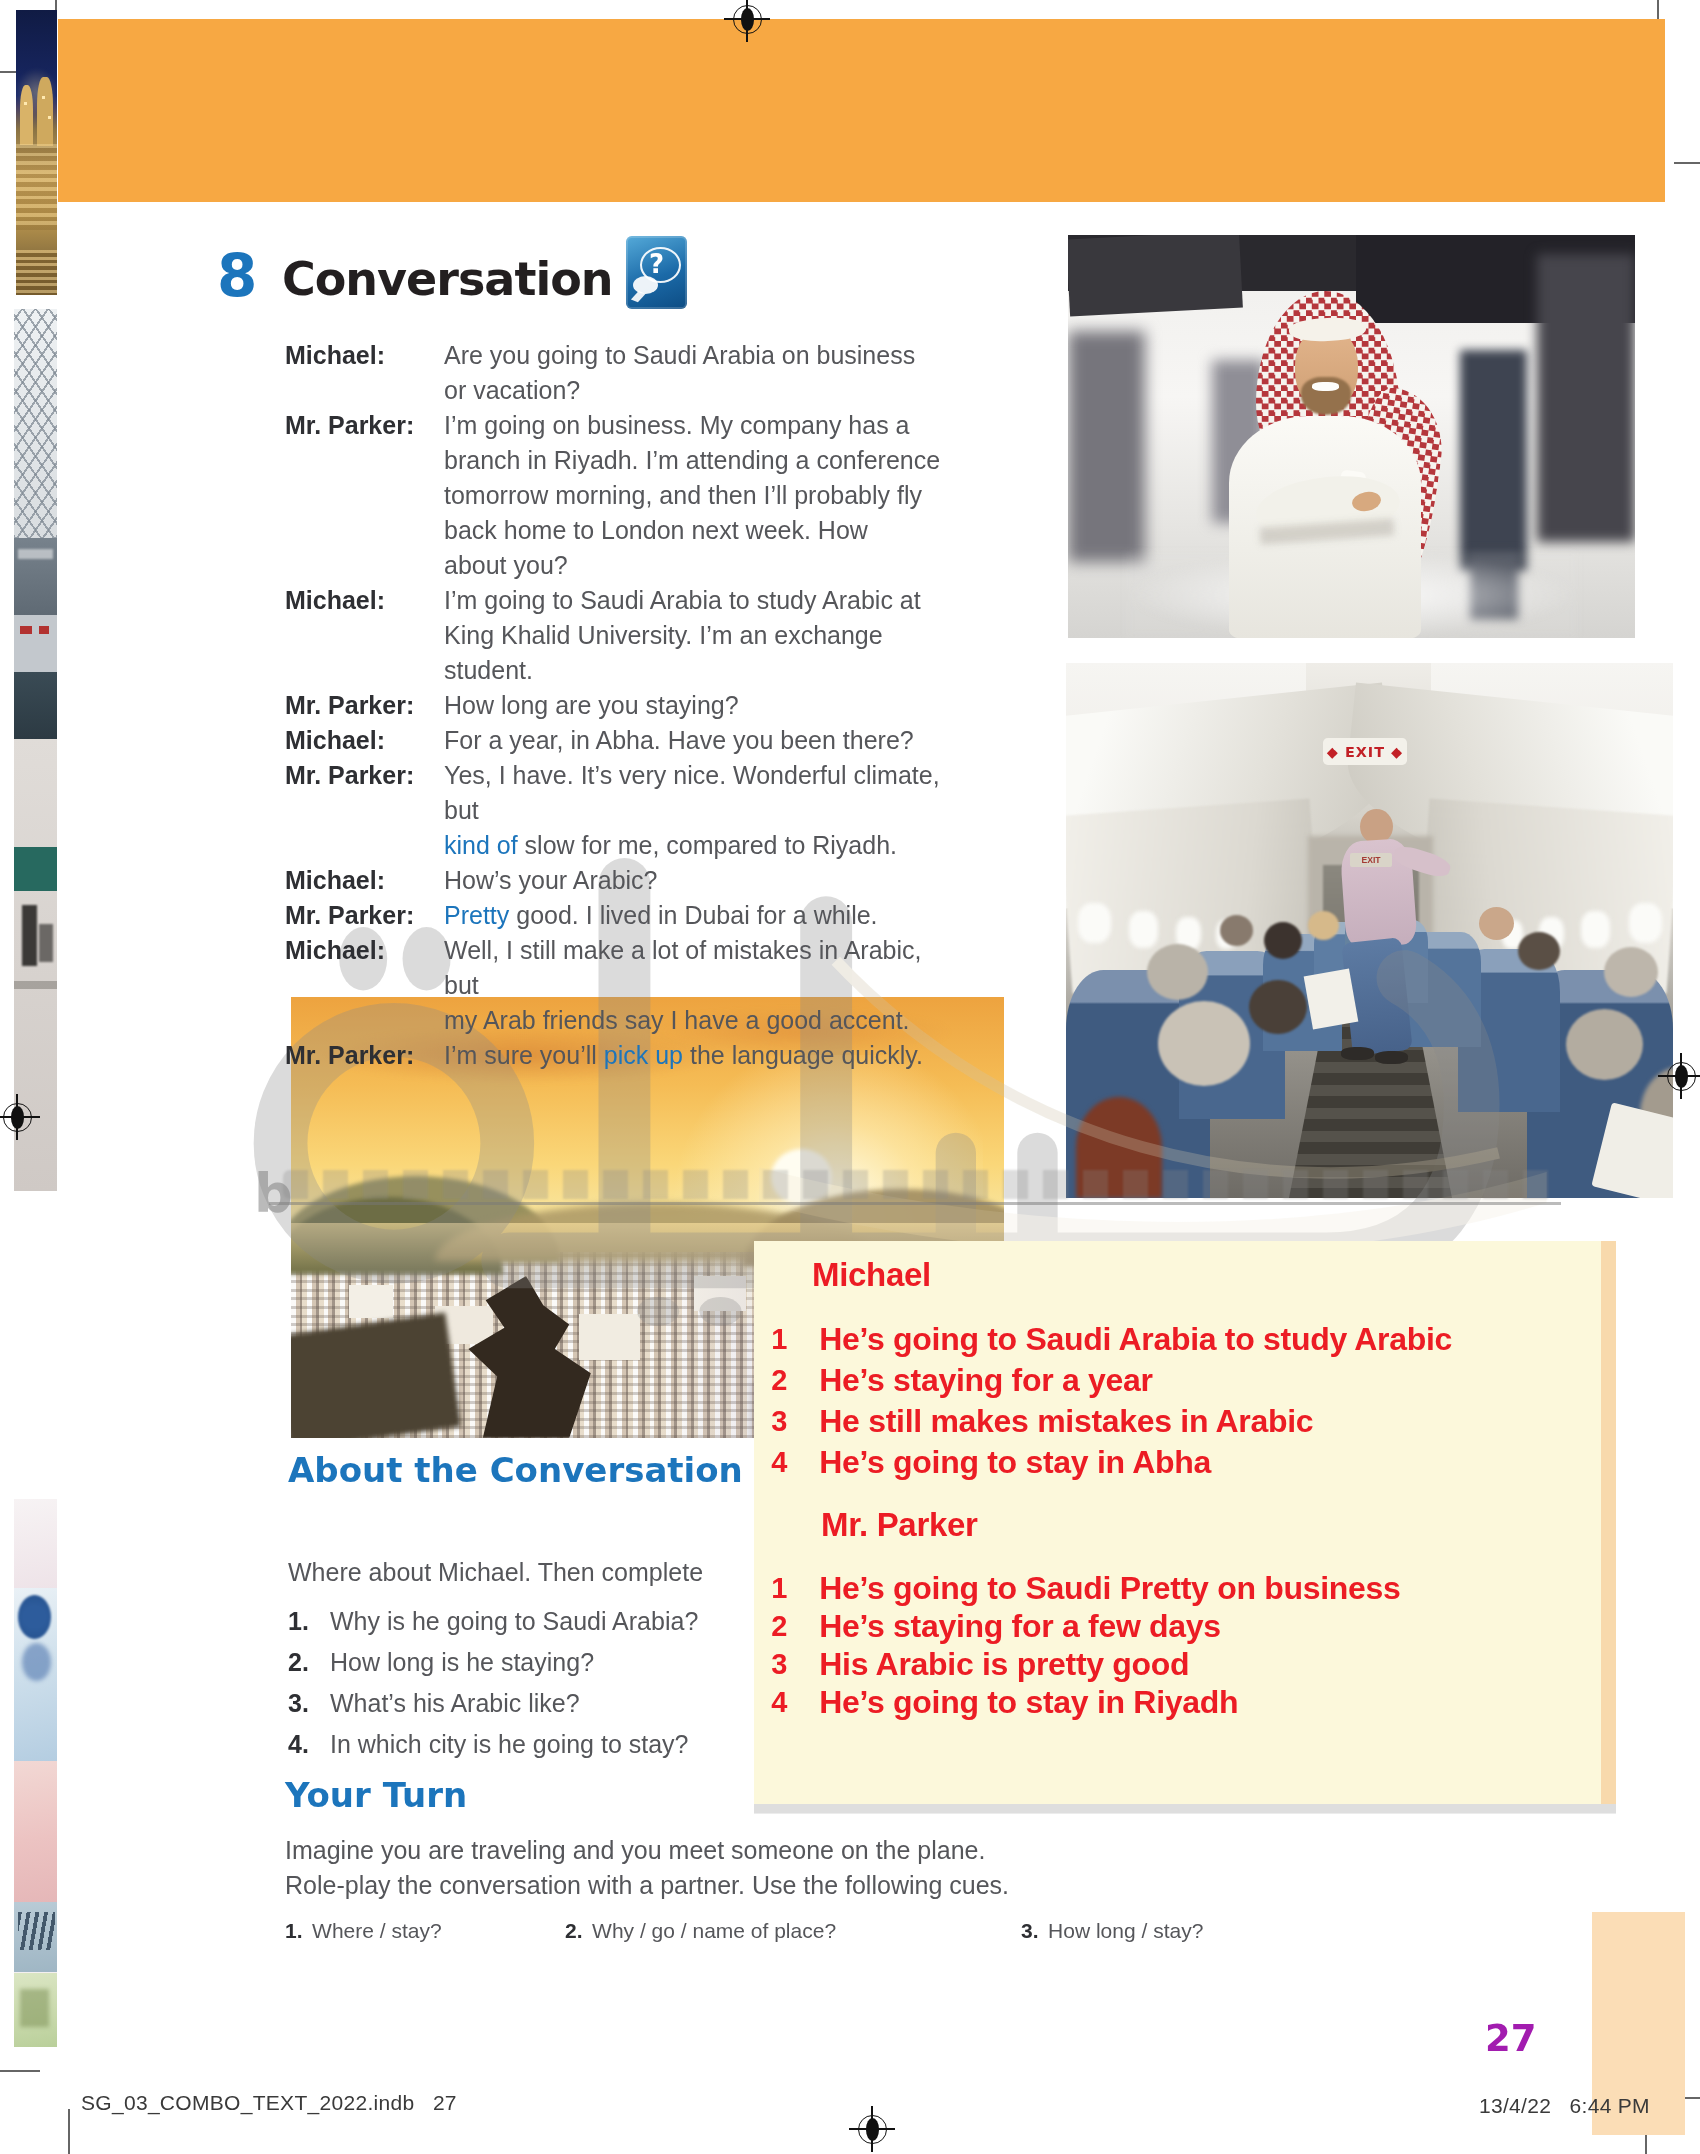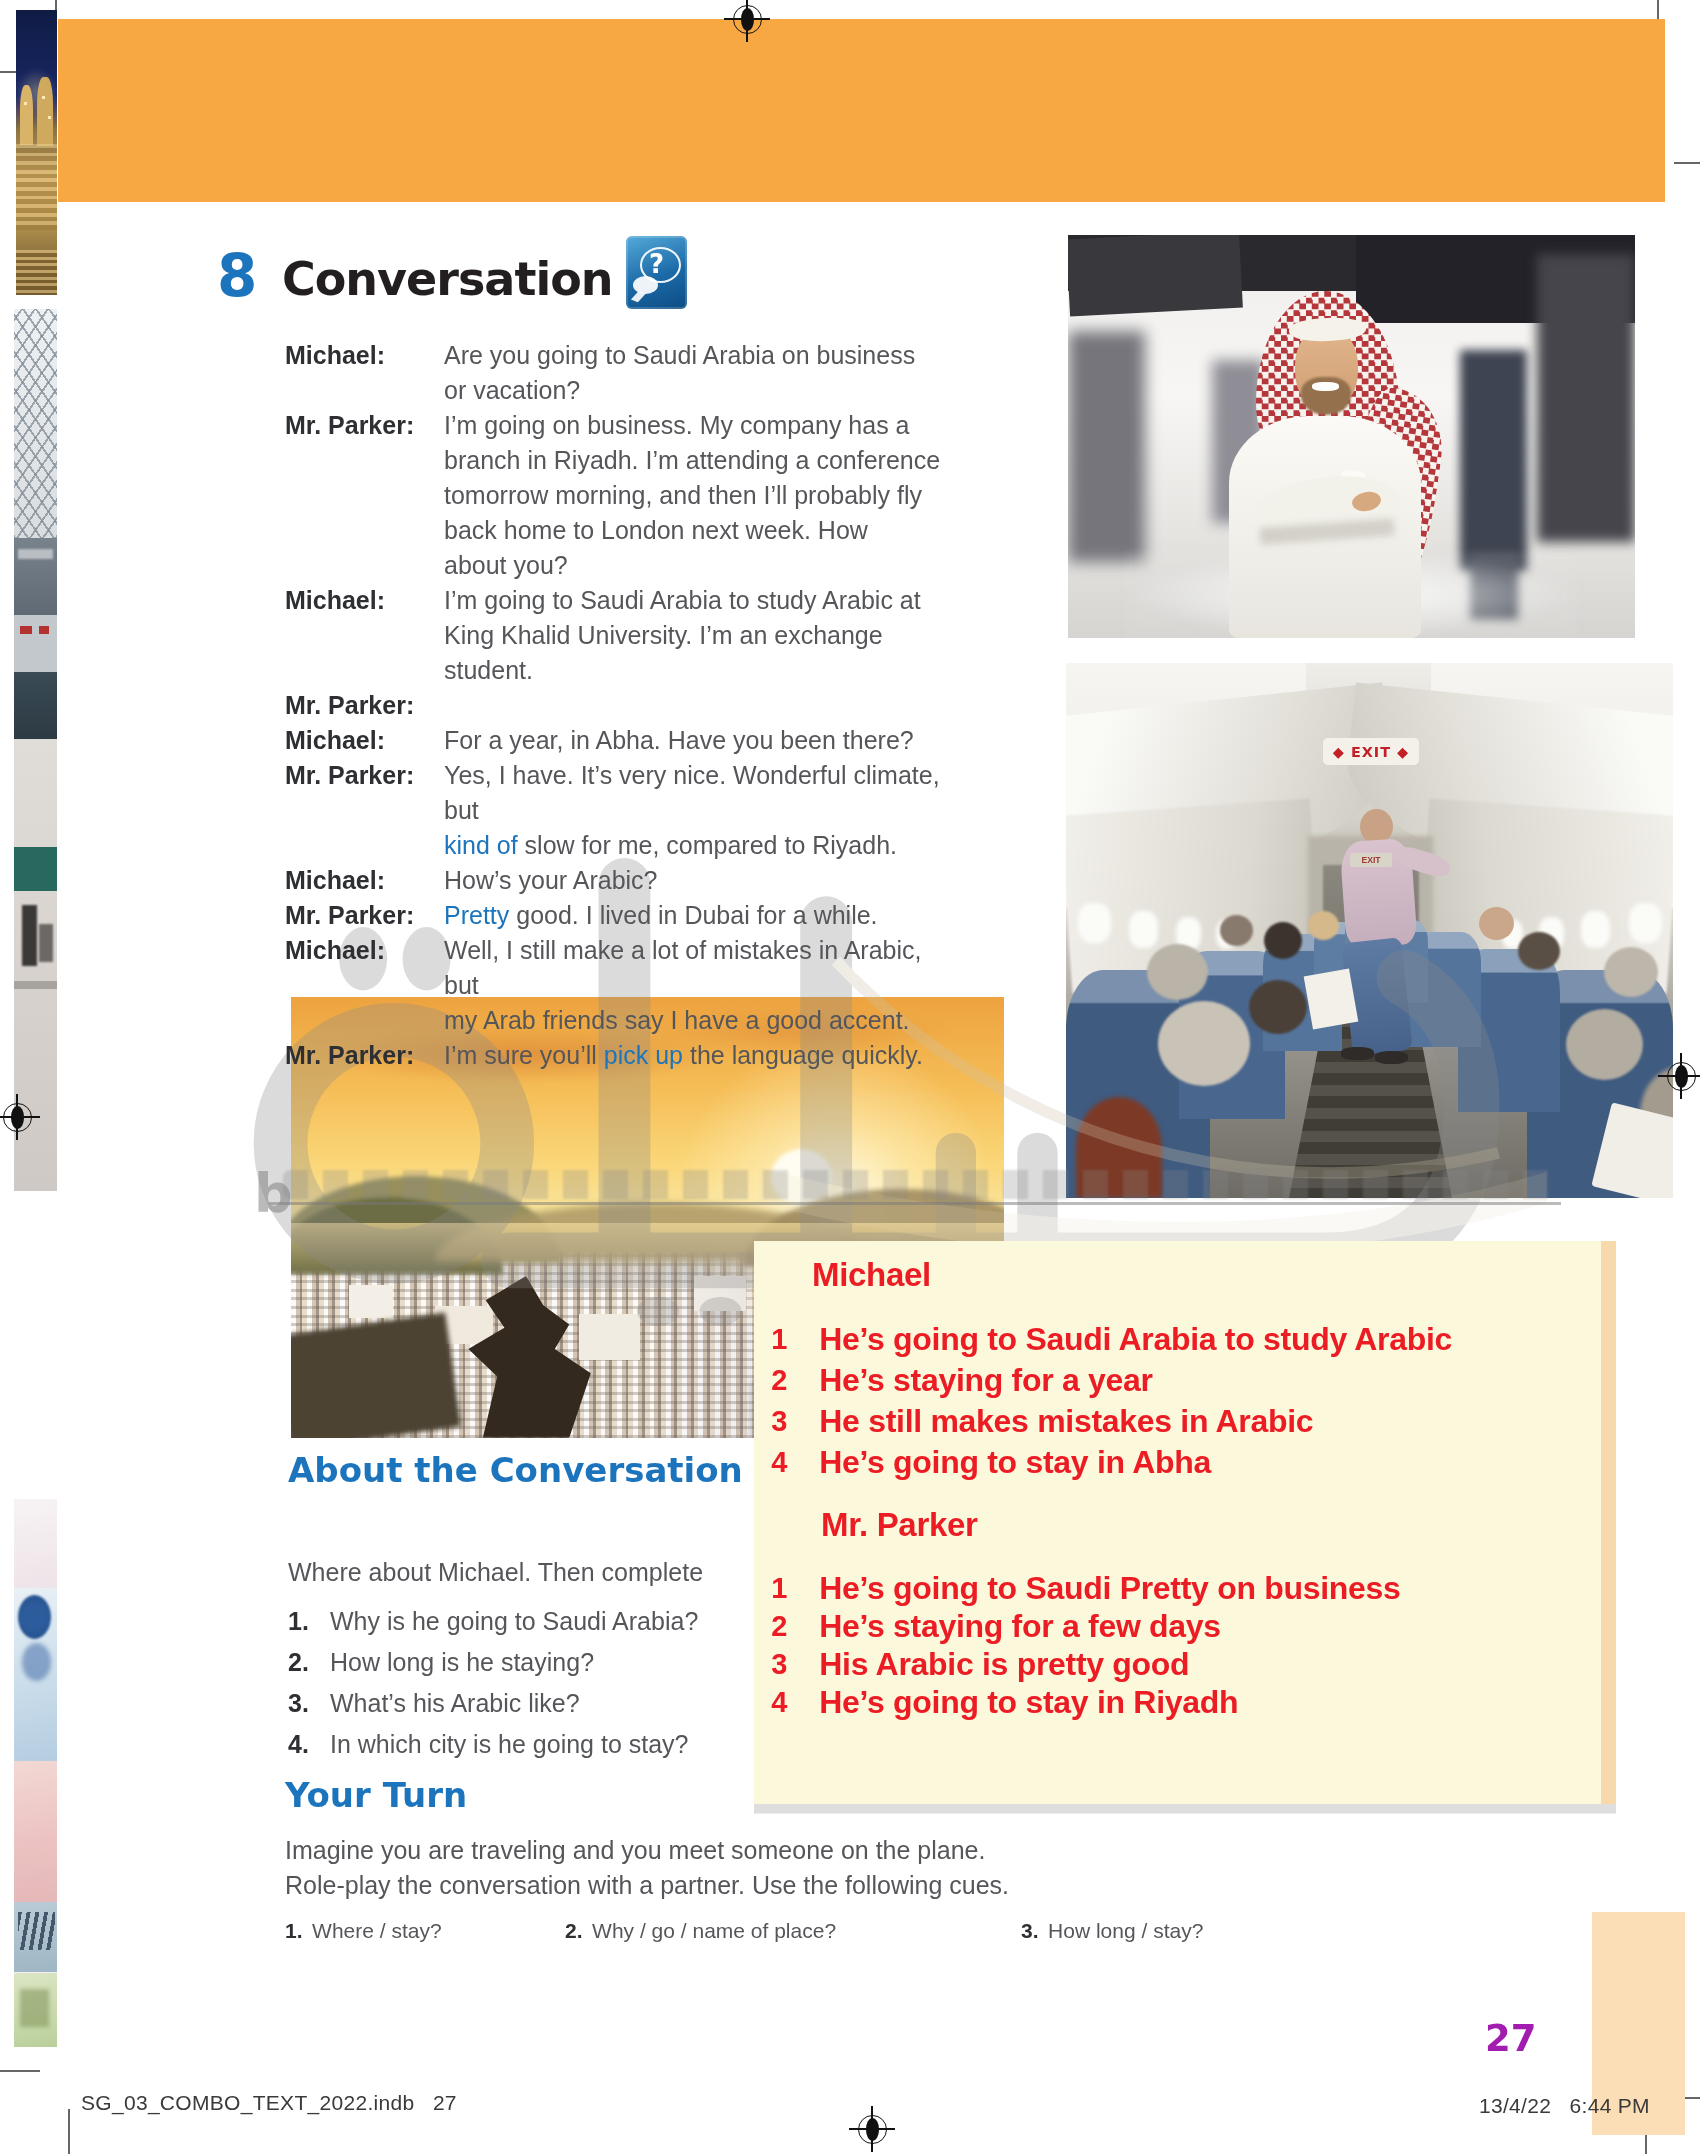--- a/index.html
+++ b/index.html
@@ -41,21 +41,21 @@
   .turn-text{flex:1;font-size:25px;line-height:35px;color:#55565a;white-space:pre-line}
   .hl{color:#1C75BC}
   
   .photo{position:absolute;overflow:hidden;z-index:1}
   #photo-man{left:1068px;top:235px;width:567px;height:403px;
      background:linear-gradient(180deg,#efeeec 0%,#f7f6f4 40%,#e6e5e2 72%,#d5d4d1 100%)}
   #photo-cabin{left:1066px;top:663px;width:607px;height:535px;
      background:linear-gradient(180deg,#f6f5f2 0%,#edebe6 28%,#d9d6cf 46%,#bcb9b2 58%,#95928b 72%,#6e6b65 100%)}
   #photo-sunset{left:291px;top:997px;width:713px;height:441px;
      background:linear-gradient(180deg,#eda33f 0%,#f5bc55 20%,#fad779 38%,#f8e8a6 52%,#ecdca0 60%,#d8c698 64%)}
-  .exit-sign{position:absolute;left:257px;top:75px;width:96px;height:27px;background:#f3f1ea;border-radius:4.8px;
+  .exit-sign{position:absolute;left:257px;top:75px;width:84px;height:27px;background:#f3f1ea;border-radius:4.8px;
      z-index:6;display:flex;align-items:center;justify-content:center;
      color:#c22026;font-weight:bold;font-size:14.4px;letter-spacing:1px;font-family:"DejaVu Sans",sans-serif}
   .exit-sign-small{position:absolute;left:284px;top:190px;width:42px;height:14.4px;background:#d9d4c8;border-radius:1.9px;
      z-index:6;display:flex;align-items:center;justify-content:center;color:#a33a33;font-size:8.6px;font-weight:bold}
   .city{position:absolute;left:0;top:255px;width:713px;height:186px;
      background:
        repeating-linear-gradient(0deg, rgba(90,78,70,.28) 0 2.9px, rgba(0,0,0,0) 2.9px 8.6px),
        repeating-linear-gradient(90deg, rgba(255,255,255,.92) 0 4.8px, rgba(214,199,182,.85) 4.8px 8.6px,
          rgba(152,139,128,.8) 8.6px 11.5px, rgba(235,224,206,.9) 11.5px 16.3px),
        #c9bba8}
@@ -197,20 +197,21 @@
 back home to London next week. How
 about you?</span></span>
       </div>
       <div class="turn">
         <span class="spk">Michael:</span>
         <span class="turn-text"><span>I’m going to Saudi Arabia to study Arabic at
 King Khalid University. I’m an exchange student.</span></span>
       </div>
       <div class="turn">
         <span class="spk">Mr. Parker:</span>
+        <span class="turn-text"><span>How long are you staying?</span></span>
       </div>
       <div class="turn">
         <span class="spk">Michael:</span>
         <span class="turn-text"><span>For a year, in Abha. Have you been there?</span></span>
       </div>
       <div class="turn">
         <span class="spk">Mr. Parker:</span>
         <span class="turn-text"><span>Yes, I have. It’s very nice. Wonderful climate, but
 </span><span class="hl">kind of</span><span> slow for me, compared to Riyadh.</span></span>
       </div>

